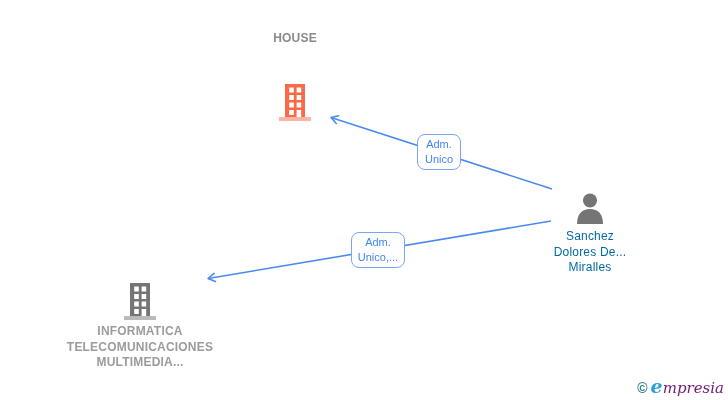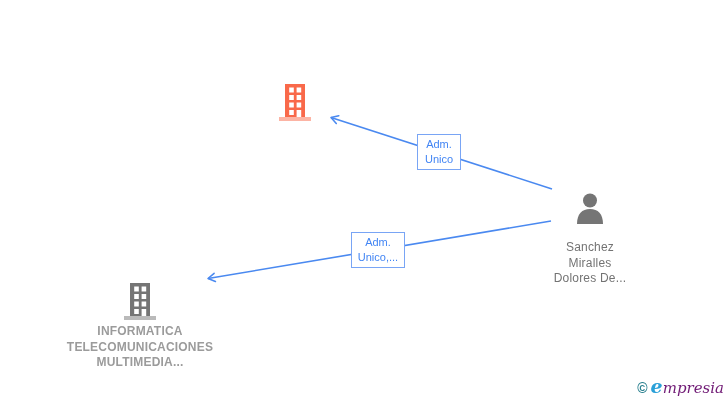--- a/index.html
+++ b/index.html
@@ -7,21 +7,21 @@
   body { font-family:"Liberation Sans", sans-serif; background:#ffffff; }
   .stage { position:relative; width:728px; height:400px; background:#fff; overflow:hidden;
            --edge-color:#4a89f0; --edge-border:#79a5f5; --edge-text:#4285f4; }
   .edges { position:absolute; left:0; top:0; width:728px; height:400px; }
   .edges line { stroke:var(--edge-color); stroke-width:1.6; }
   .arrowhead { stroke:var(--edge-color); fill:none; stroke-width:1.7; stroke-linecap:round; stroke-linejoin:round; }
   .node-label { position:absolute; text-align:center; font-size:12px; line-height:15.5px; letter-spacing:.2px; cursor:pointer; }
   .node-label.bold { font-weight:bold; }
   .node-label span { display:block; }
   .icon { position:absolute; display:block; cursor:pointer; }
-  .edge-label { position:absolute; background:#fff; border:1.5px solid var(--edge-border); border-radius:0;
+  .edge-label { position:absolute; background:#fff; border:1.5px solid var(--edge-border); border-radius:8px;
                 color:var(--edge-text); font-size:11px; line-height:15px; display:flex; flex-direction:column;
                 align-items:center; justify-content:center; text-align:center; cursor:pointer; }
   .watermark { position:absolute; right:4px; bottom:3px; display:flex; align-items:baseline; cursor:pointer; }
   .wm-c { font-size:14px; margin-right:3px; font-weight:bold; }
   .wm-script { font-family:"DejaVu Serif", serif; font-style:italic; }
   .wm-e { font-size:19px; line-height:18px; font-weight:bold; }
   .wm-rest { font-size:15px; }
 </style>
 </head>
 <body>
@@ -32,20 +32,21 @@
     <defs>
       <marker id="arrow" viewBox="0 0 12 12" refX="9.5" refY="6" markerWidth="11" markerHeight="11" markerUnits="userSpaceOnUse" orient="auto">
         <path class="arrowhead" d="M2,1.5 L9.5,6 L2,10.5"></path>
       </marker>
     </defs>
     <line x1="552" y1="189" x2="331" y2="117.5" marker-end="url(#arrow)"></line>
     <line x1="551" y1="221" x2="208" y2="278.5" marker-end="url(#arrow)"></line>
   </svg>
 
   <div class="node-label bold" style="left: 205px; top: 31px; width: 180px; color: rgb(138, 138, 138);">
+    <span>HOUSE</span>
   </div>
   <span class="icon" style="left: 278px; top: 84px; color: rgb(249, 105, 74);">
     <svg width="34" height="38" viewBox="0 0 34 38" xmlns="http://www.w3.org/2000/svg">
       <rect x="1" y="33" width="32" height="4" fill="currentColor" opacity="0.5"></rect>
       <rect x="7" y="0" width="20" height="33" fill="currentColor"></rect>
       <rect x="11.2" y="3.5" width="4.6" height="5" fill="#fff"></rect>
       <rect x="18.6" y="3.5" width="4.6" height="5" fill="#fff"></rect>
       <rect x="11.2" y="11" width="4.6" height="5" fill="#fff"></rect>
       <rect x="18.6" y="11" width="4.6" height="5" fill="#fff"></rect>
       <rect x="11.2" y="18.5" width="4.6" height="5" fill="#fff"></rect>
@@ -54,24 +55,24 @@
       <rect x="18.6" y="26" width="4.6" height="7" fill="#fff"></rect>
     </svg>
   </span>
 
   <span class="icon" style="left: 575px; top: 193px; color: rgb(117, 117, 117);">
     <svg width="30" height="31" viewBox="0 0 30 31" xmlns="http://www.w3.org/2000/svg">
       <circle cx="15" cy="7.5" r="7" fill="currentColor"></circle>
       <path d="M15,16 C7,16 2,21 2,31 L28,31 C28,21 23,16 15,16 Z" fill="currentColor"></path>
     </svg>
   </span>
-  <div class="node-label" style="left: 510px; top: 240px; width: 160px; color: #737373;">
+  <div class="node-label" style="left: 510px; top: 229px; width: 160px; color: #0369a1;">
     <span>Sanchez</span>
+    <span>Dolores De...</span>
     <span>Miralles</span>
-    <span>Dolores De...</span>
   </div>
 
   <span class="icon" style="left: 123px; top: 283px; color: rgb(117, 117, 117);">
     <svg width="34" height="38" viewBox="0 0 34 38" xmlns="http://www.w3.org/2000/svg">
       <rect x="1" y="33" width="32" height="4" fill="currentColor" opacity="0.5"></rect>
       <rect x="7" y="0" width="20" height="33" fill="currentColor"></rect>
       <rect x="11.2" y="3.5" width="4.6" height="5" fill="#fff"></rect>
       <rect x="18.6" y="3.5" width="4.6" height="5" fill="#fff"></rect>
       <rect x="11.2" y="11" width="4.6" height="5" fill="#fff"></rect>
       <rect x="18.6" y="11" width="4.6" height="5" fill="#fff"></rect>

